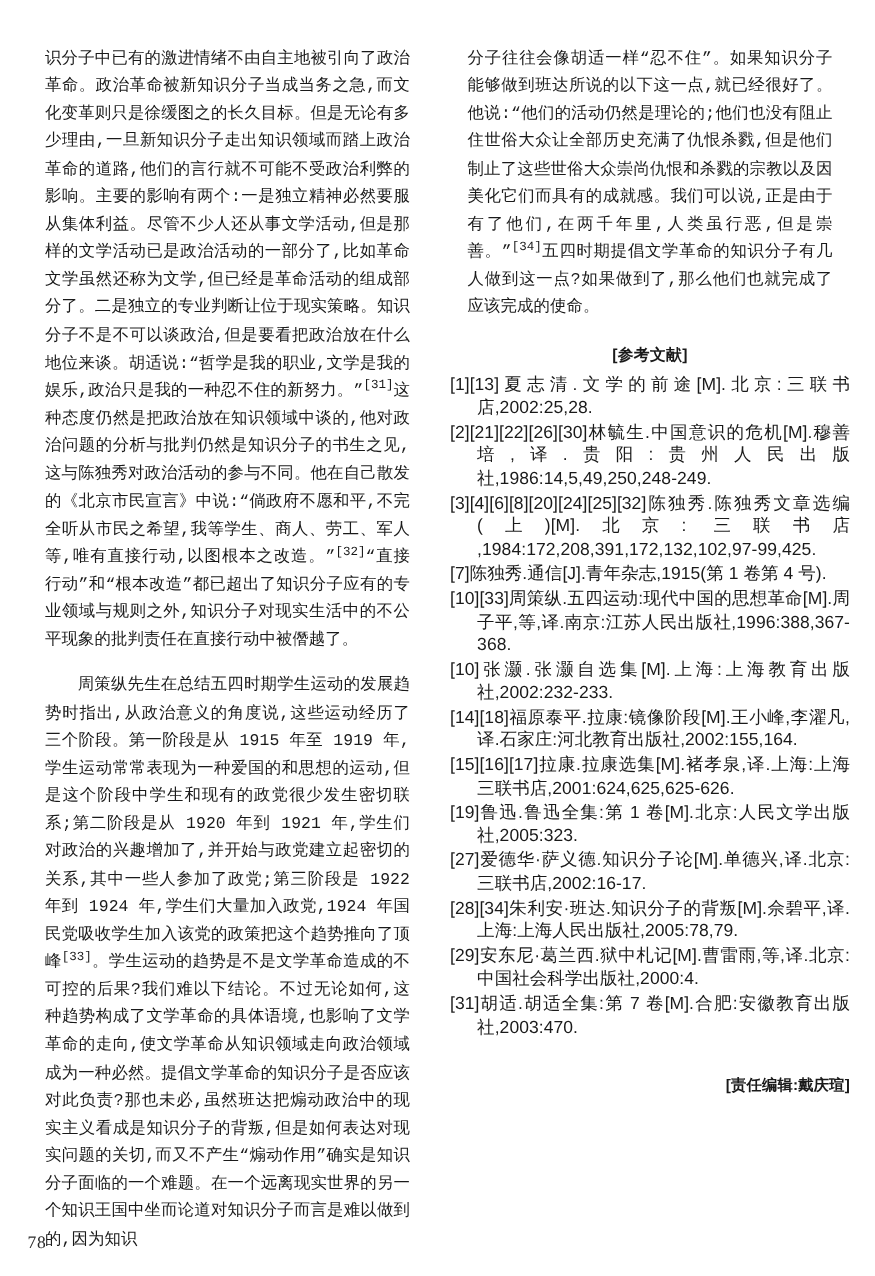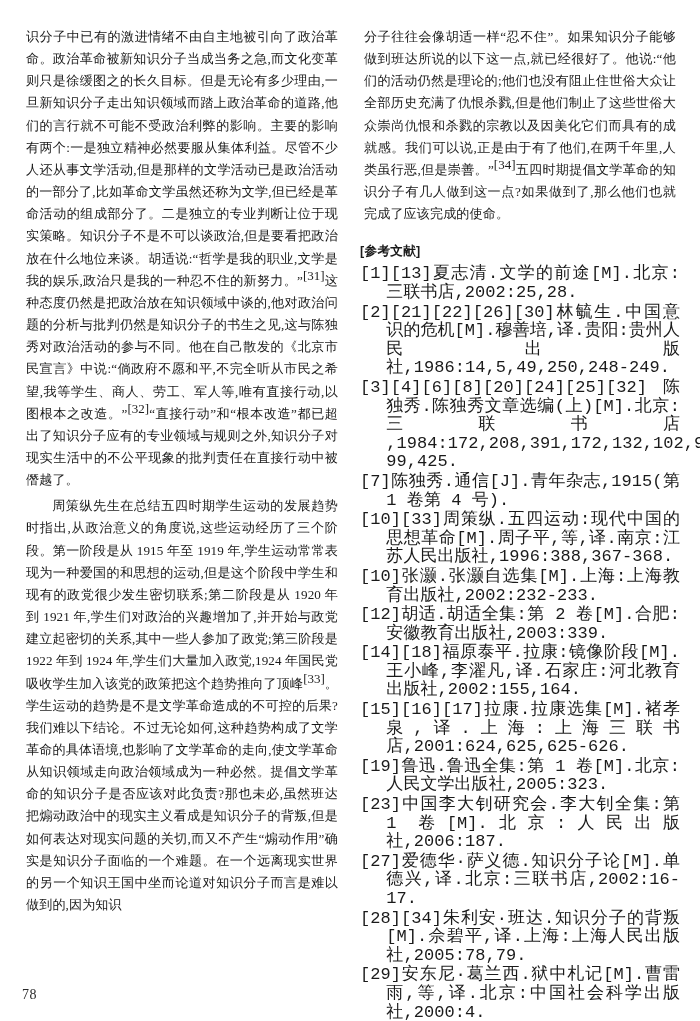--- a/index.html
+++ b/index.html
@@ -34,59 +34,59 @@
     width: 320px;
     flex: 0 0 320px;
   }
 
   
   .body-p {
     font-size: 13.1px;
     line-height: 22.15px;
     text-align: justify;
     text-justify: inter-ideograph;
-    margin: 4px;
+    margin: 14px;
     letter-spacing: 0.1px;
-    font-family: Liberation Serif, serif;
+    font-family: Liberation Mono, monospace;
   }
   .body-p.indent {
     text-indent: 2em;
   }
 
   sup.ref {
-    font-size: 13px;
+    font-size: 10px;
     vertical-align: super;
     line-height: 0;
     letter-spacing: 0;
   }
 
   
   .refs-head {
-    text-align: left;
+    text-align: center;
     font-weight: bold;
     font-size: 12.6px;
     margin: 18px 0 5px 0;
     letter-spacing: 0.3px;
     font-family: "Liberation Sans", "DejaVu Sans", sans-serif;
   }
   .refs-list {
     margin: 0;
     padding: 0;
     list-style: none;
   }
   .ref-item {
-    font-size: 17px;
+    font-size: 14px;
     line-height: 18.6px;
     text-align: justify;
     text-justify: inter-ideograph;
     padding-left: 1.55em;
     text-indent: -1.55em;
     margin: 0 0 1.0px 0;
     letter-spacing: 0.05px;
-    font-family: Liberation Mono, monospace;
+    font-family: Liberation Sans, sans-serif;
   }
 
   
   .editor-note {
     margin-top: 30px;
     text-align: right;
     font-size: 12.2px;
     font-weight: bold;
     letter-spacing: 0.2px;
     font-family: "Liberation Sans", "DejaVu Sans", sans-serif;
@@ -124,30 +124,29 @@
 
       <div class="refs-head">[参考文献]</div>
 
       <ul class="refs-list">
           <li class="ref-item">[1][13]夏志清.文学的前途[M].北京:三联书店,2002:25,28.</li>
           <li class="ref-item">[2][21][22][26][30]林毓生.中国意识的危机[M].穆善培,译.贵阳:贵州人民出版社,1986:14,5,49,250,248-249.</li>
           <li class="ref-item">[3][4][6][8][20][24][25][32]陈独秀.陈独秀文章选编(上)[M].北京: 三联书店 ,1984:172,208,391,172,132,102,97-99,425.</li>
           <li class="ref-item">[7]陈独秀.通信[J].青年杂志,1915(第 1 卷第 4 号).</li>
           <li class="ref-item">[10][33]周策纵.五四运动:现代中国的思想革命[M].周子平,等,译.南京:江苏人民出版社,1996:388,367-368.</li>
           <li class="ref-item">[10]张灏.张灏自选集[M].上海:上海教育出版社,2002:232-233.</li>
-          <li class="ref-item">[12]胡适.胡适全集:第 2 卷[M].合肥:安徽教育出版社,2003:339.</li>
           <li class="ref-item">[14][18]福原泰平.拉康:镜像阶段[M].王小峰,李濯凡,译.石家庄:河北教育出版社,2002:155,164.</li>
           <li class="ref-item">[15][16][17]拉康.拉康选集[M].褚孝泉,译.上海:上海三联书店,2001:624,625,625-626.</li>
           <li class="ref-item">[19]鲁迅.鲁迅全集:第 1 卷[M].北京:人民文学出版社,2005:323.</li>
-          <li class="ref-item">[23]中国李大钊研究会.李大钊全集:第 1 卷[M].北京:人民出版社,2006:187.</li>
           <li class="ref-item">[27]爱德华·萨义德.知识分子论[M].单德兴,译.北京:三联书店,2002:16-17.</li>
           <li class="ref-item">[28][34]朱利安·班达.知识分子的背叛[M].佘碧平,译.上海:上海人民出版社,2005:78,79.</li>
           <li class="ref-item">[29]安东尼·葛兰西.狱中札记[M].曹雷雨,等,译.北京:中国社会科学出版社,2000:4.</li>
           <li class="ref-item">[31]胡适.胡适全集:第 7 卷[M].合肥:安徽教育出版社,2003:470.</li>
         </ul>
 
+      <div class="editor-note">[责任编辑:戴庆瑄]</div>
     </div>
 
   </div>
 
   <div class="folio">78</div>
 
 </div>
 
 </body></html>

